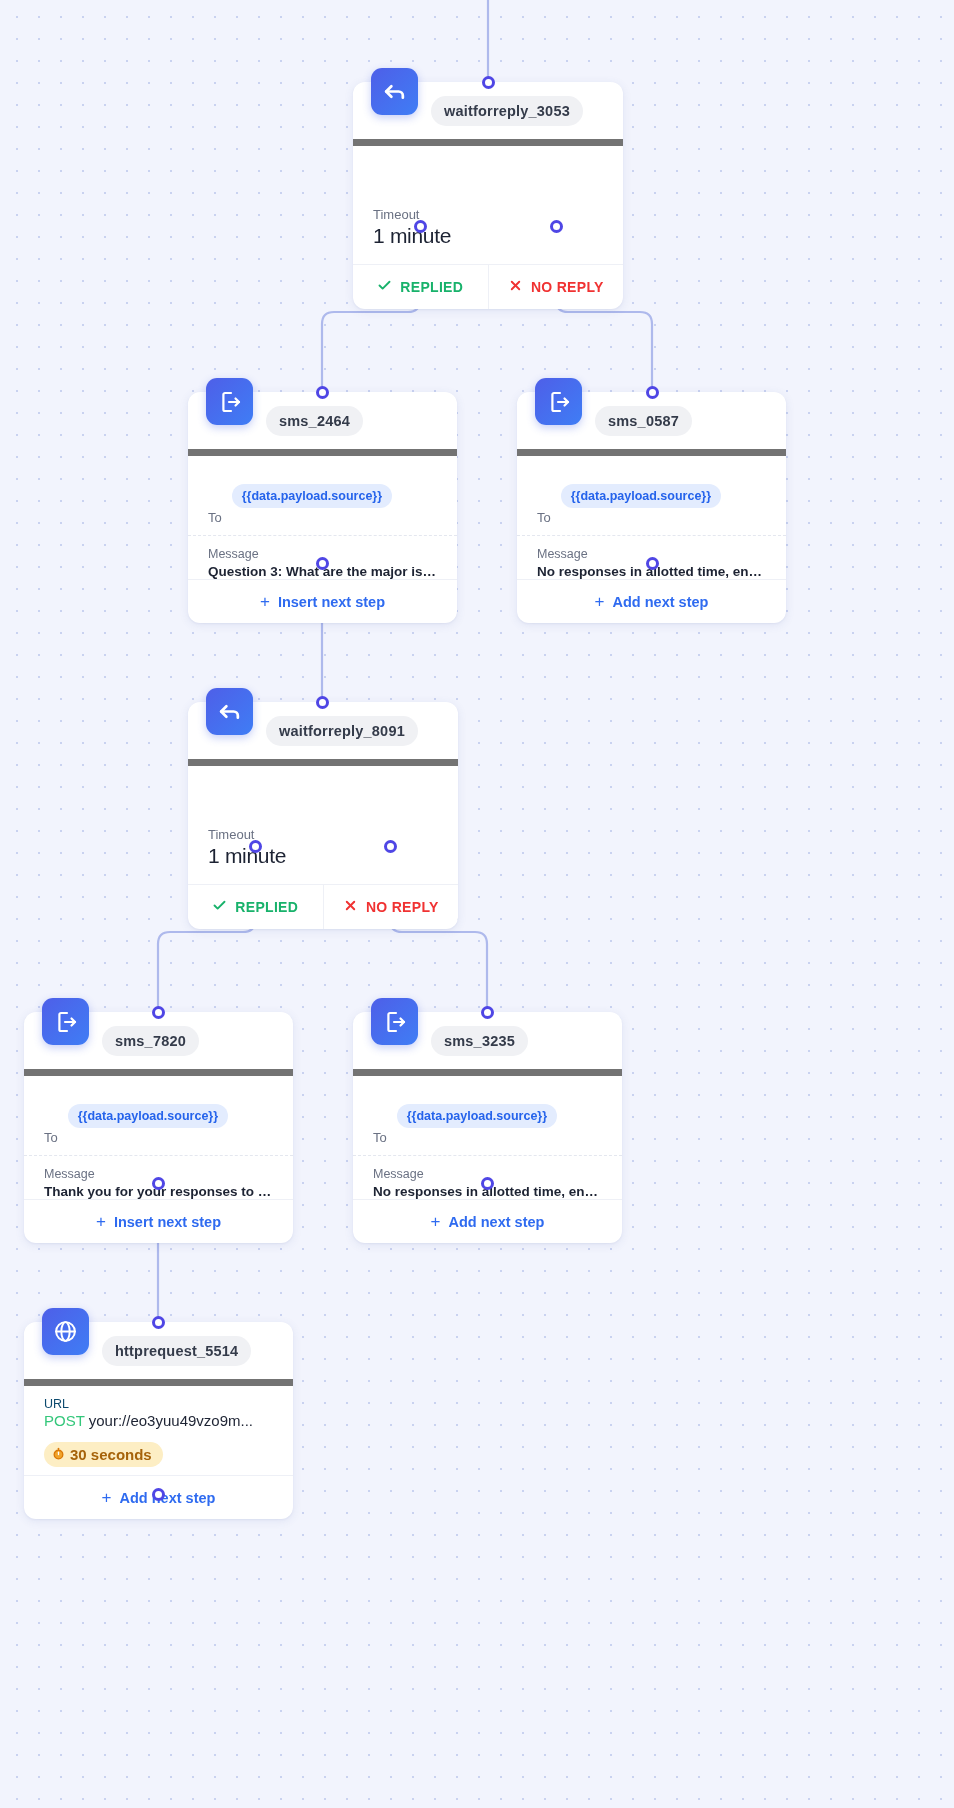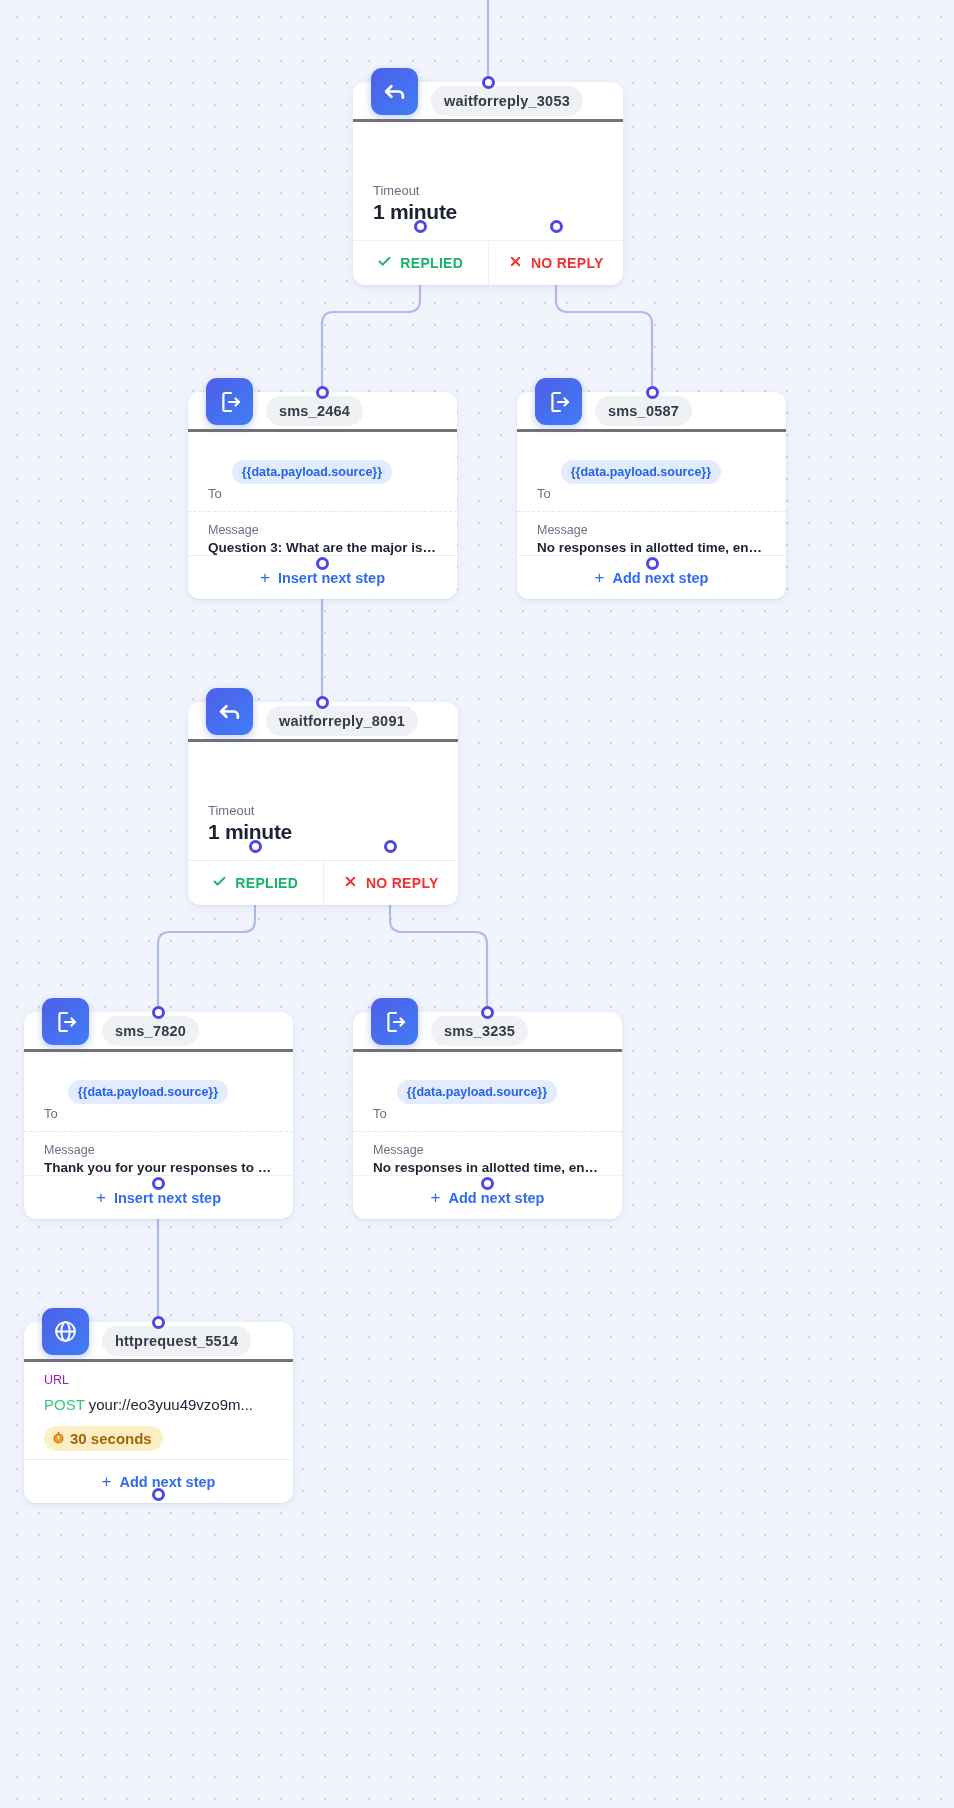--- a/index.html
+++ b/index.html
@@ -31,24 +31,24 @@
   .node {
     position: absolute;
     background: #ffffff;
     border-radius: 12px;
     box-shadow: 0 2px 10px rgba(60,80,160,0.10), 0 1px 2px rgba(60,80,160,0.06);
     z-index: 3;
   }
 
   .node-head {
     position: relative;
-    height: 40px;
-    display: flex;
-    align-items: center;
-    border-bottom: 3px solid #737373;
+    height: 64px;
+    display: flex;
+    align-items: center;
+    border-bottom: 7px solid #737373;
   }
 
   .node-icon {
     position: absolute;
     left: 18px;
     top: -14px;
     width: 47px;
     height: 47px;
     border-radius: 11px;
     background: linear-gradient(135deg, #4e5fe8 0%, #3f7df5 100%);
@@ -100,21 +100,21 @@
     font-size: 13.5px;
     font-weight: bold;
     color: #1d2333;
     white-space: nowrap;
     overflow: hidden;
     text-overflow: ellipsis;
     display: block;
   }
 
   .row-url { padding: 11px 20px 6px 20px; }
-  .lbl-url { font-size: 12.5px; color: #a21caf; display: block; margin-bottom: 9px; }
+  .lbl-url { font-size: 12.5px; color: #0c4a6e; display: block; margin-bottom: 1px; }
   .val-url {
     font-size: 15px;
     color: #1d2333;
     white-space: nowrap;
     overflow: hidden;
     text-overflow: ellipsis;
   }
   .verb-post { color: #34c77b; font-weight: normal; margin-top: 8px; }
 
   .badge-timeout {
@@ -126,21 +126,21 @@
     font-size: 15px;
     font-weight: bold;
     padding: 4px 11px 4px 8px;
     border-radius: 13px;
     margin: 7px 0 0 20px;
   }
 
   
   .row-timeout { padding: 13px 20px 16px 20px; }
   .lbl-timeout { font-size: 13px; color: #6a7183; display: block; margin-bottom: 2px; margin-top: 48px; }
-  .val-timeout { font-size: 21px; font-weight: bold; color: #1d2333; letter-spacing: -0.3px; }
+  .val-timeout { font-size: 21px; font-weight: normal; color: #1d2333; letter-spacing: -0.3px; }
 
   .branches {
     display: flex;
     border-top: 1px solid #eef0f6;
   }
   .branch {
     flex: 1;
     display: flex;
     align-items: center;
     justify-content: center;

